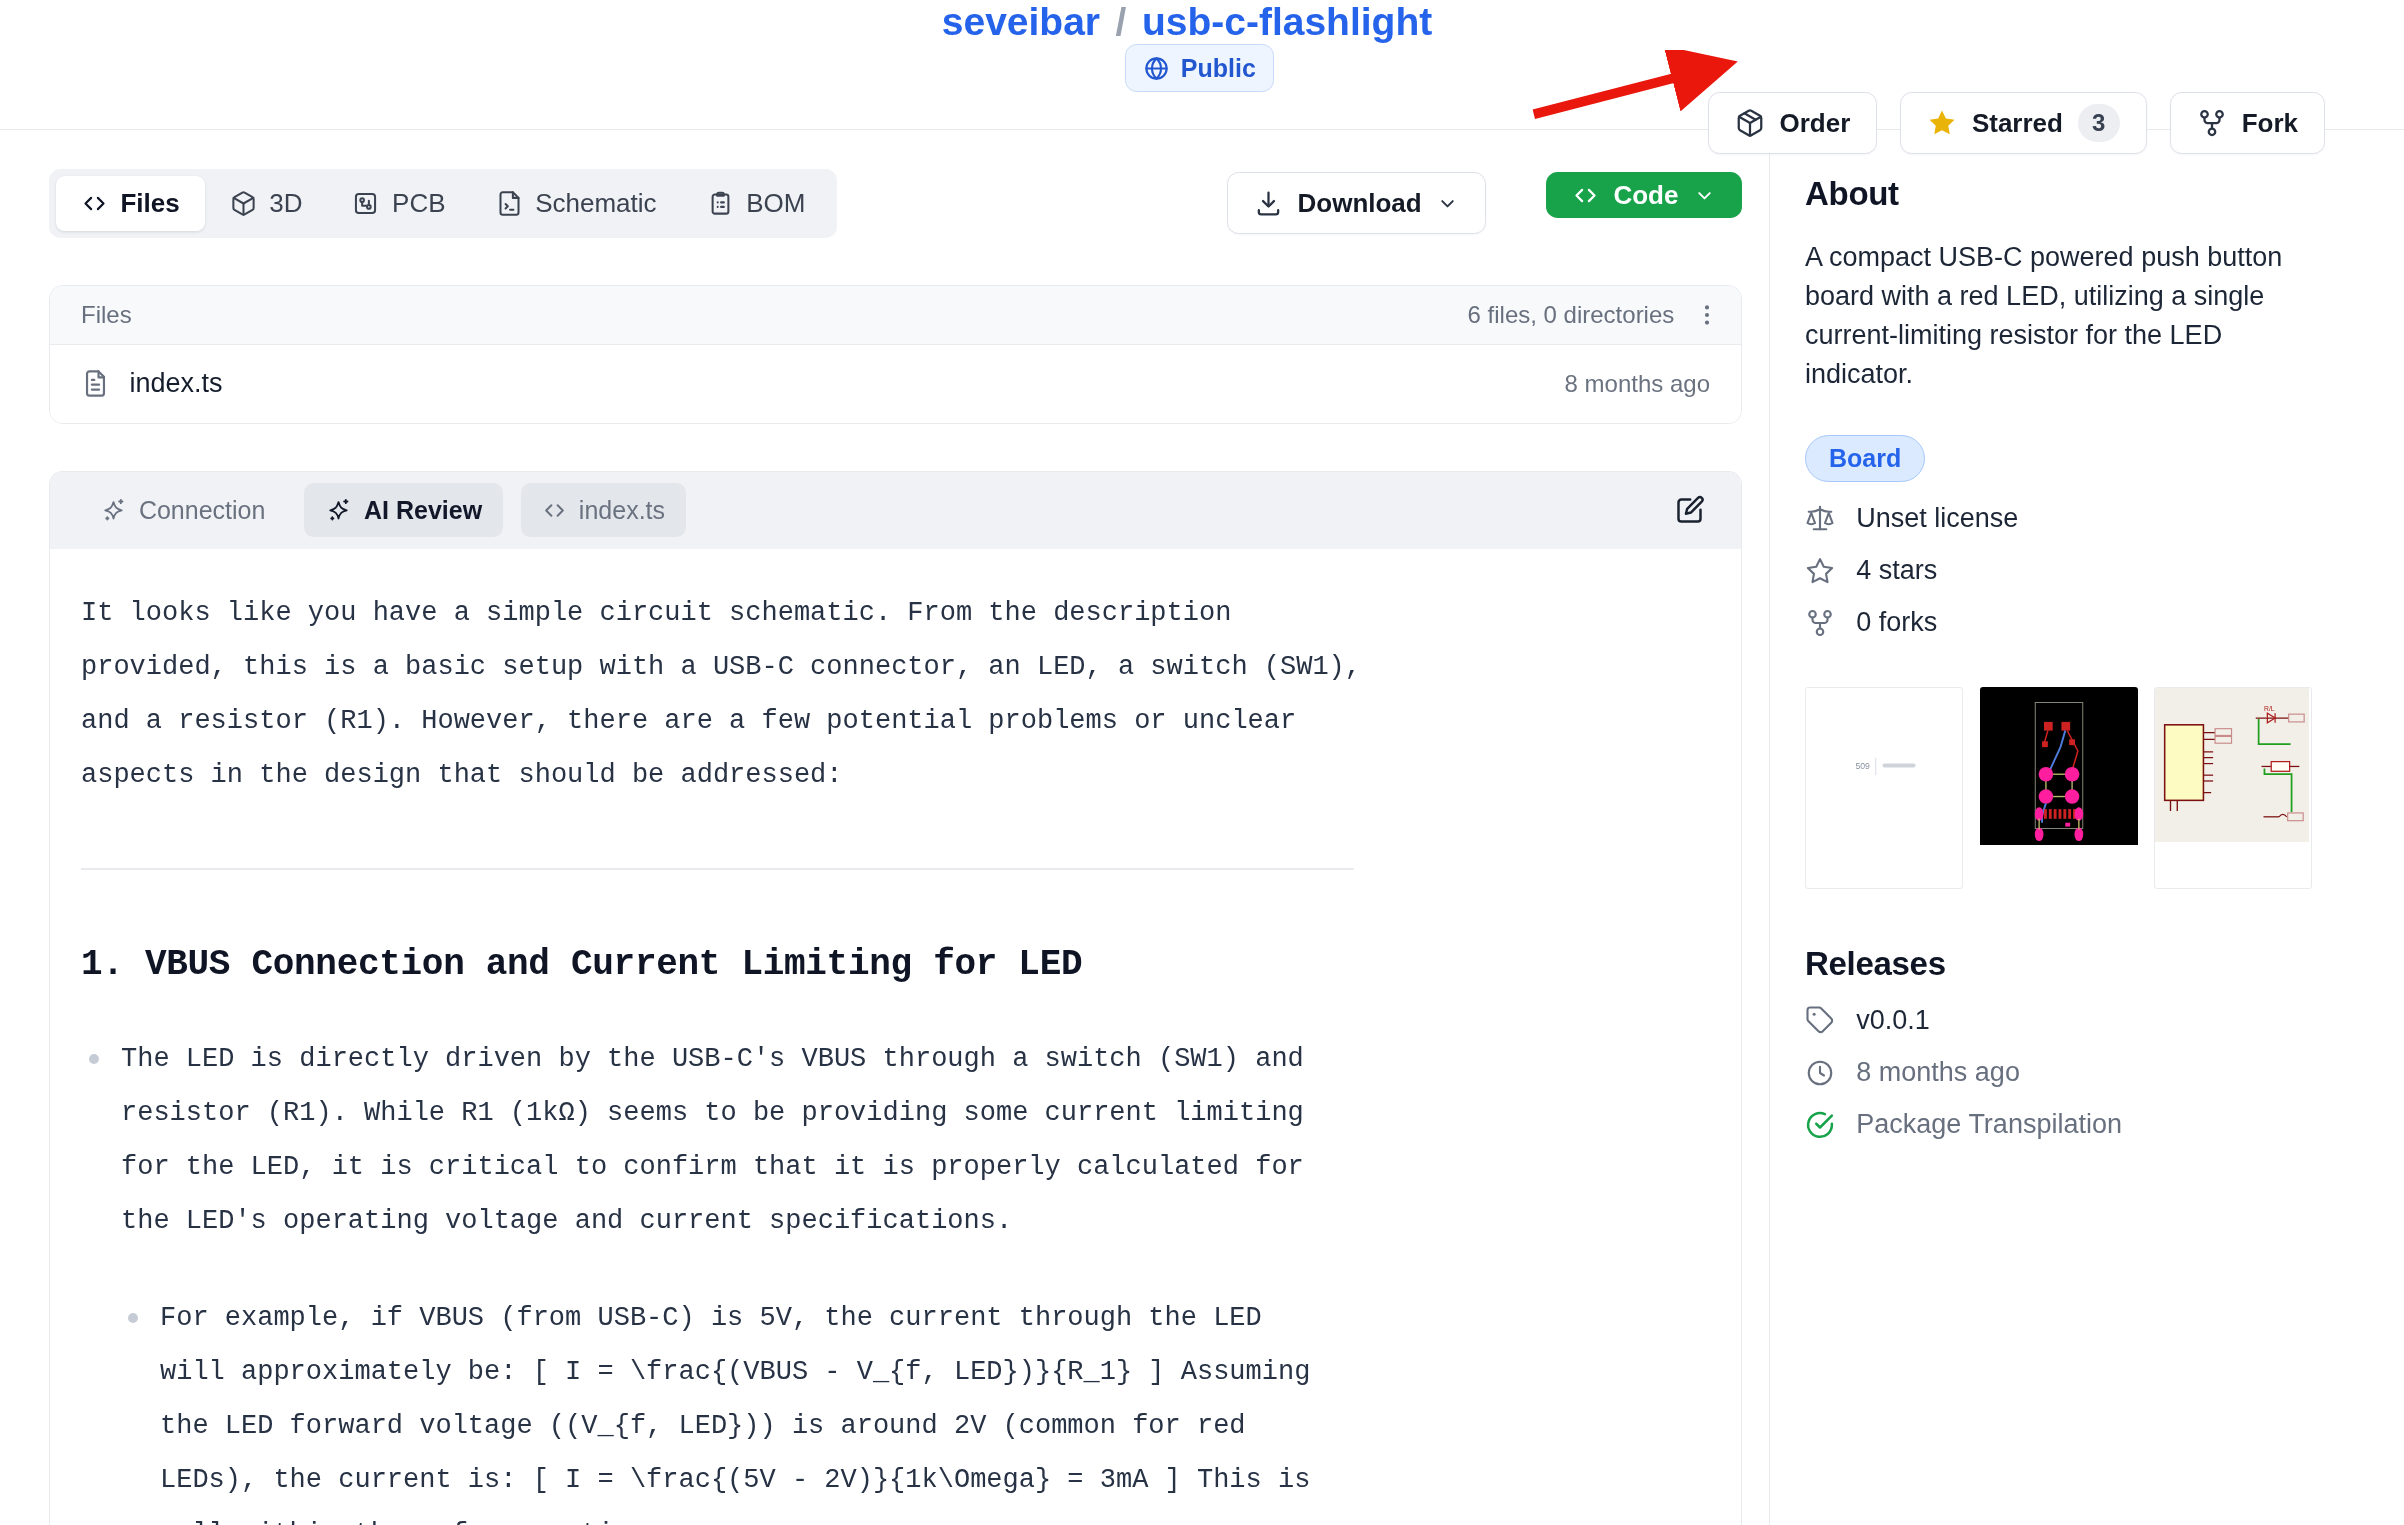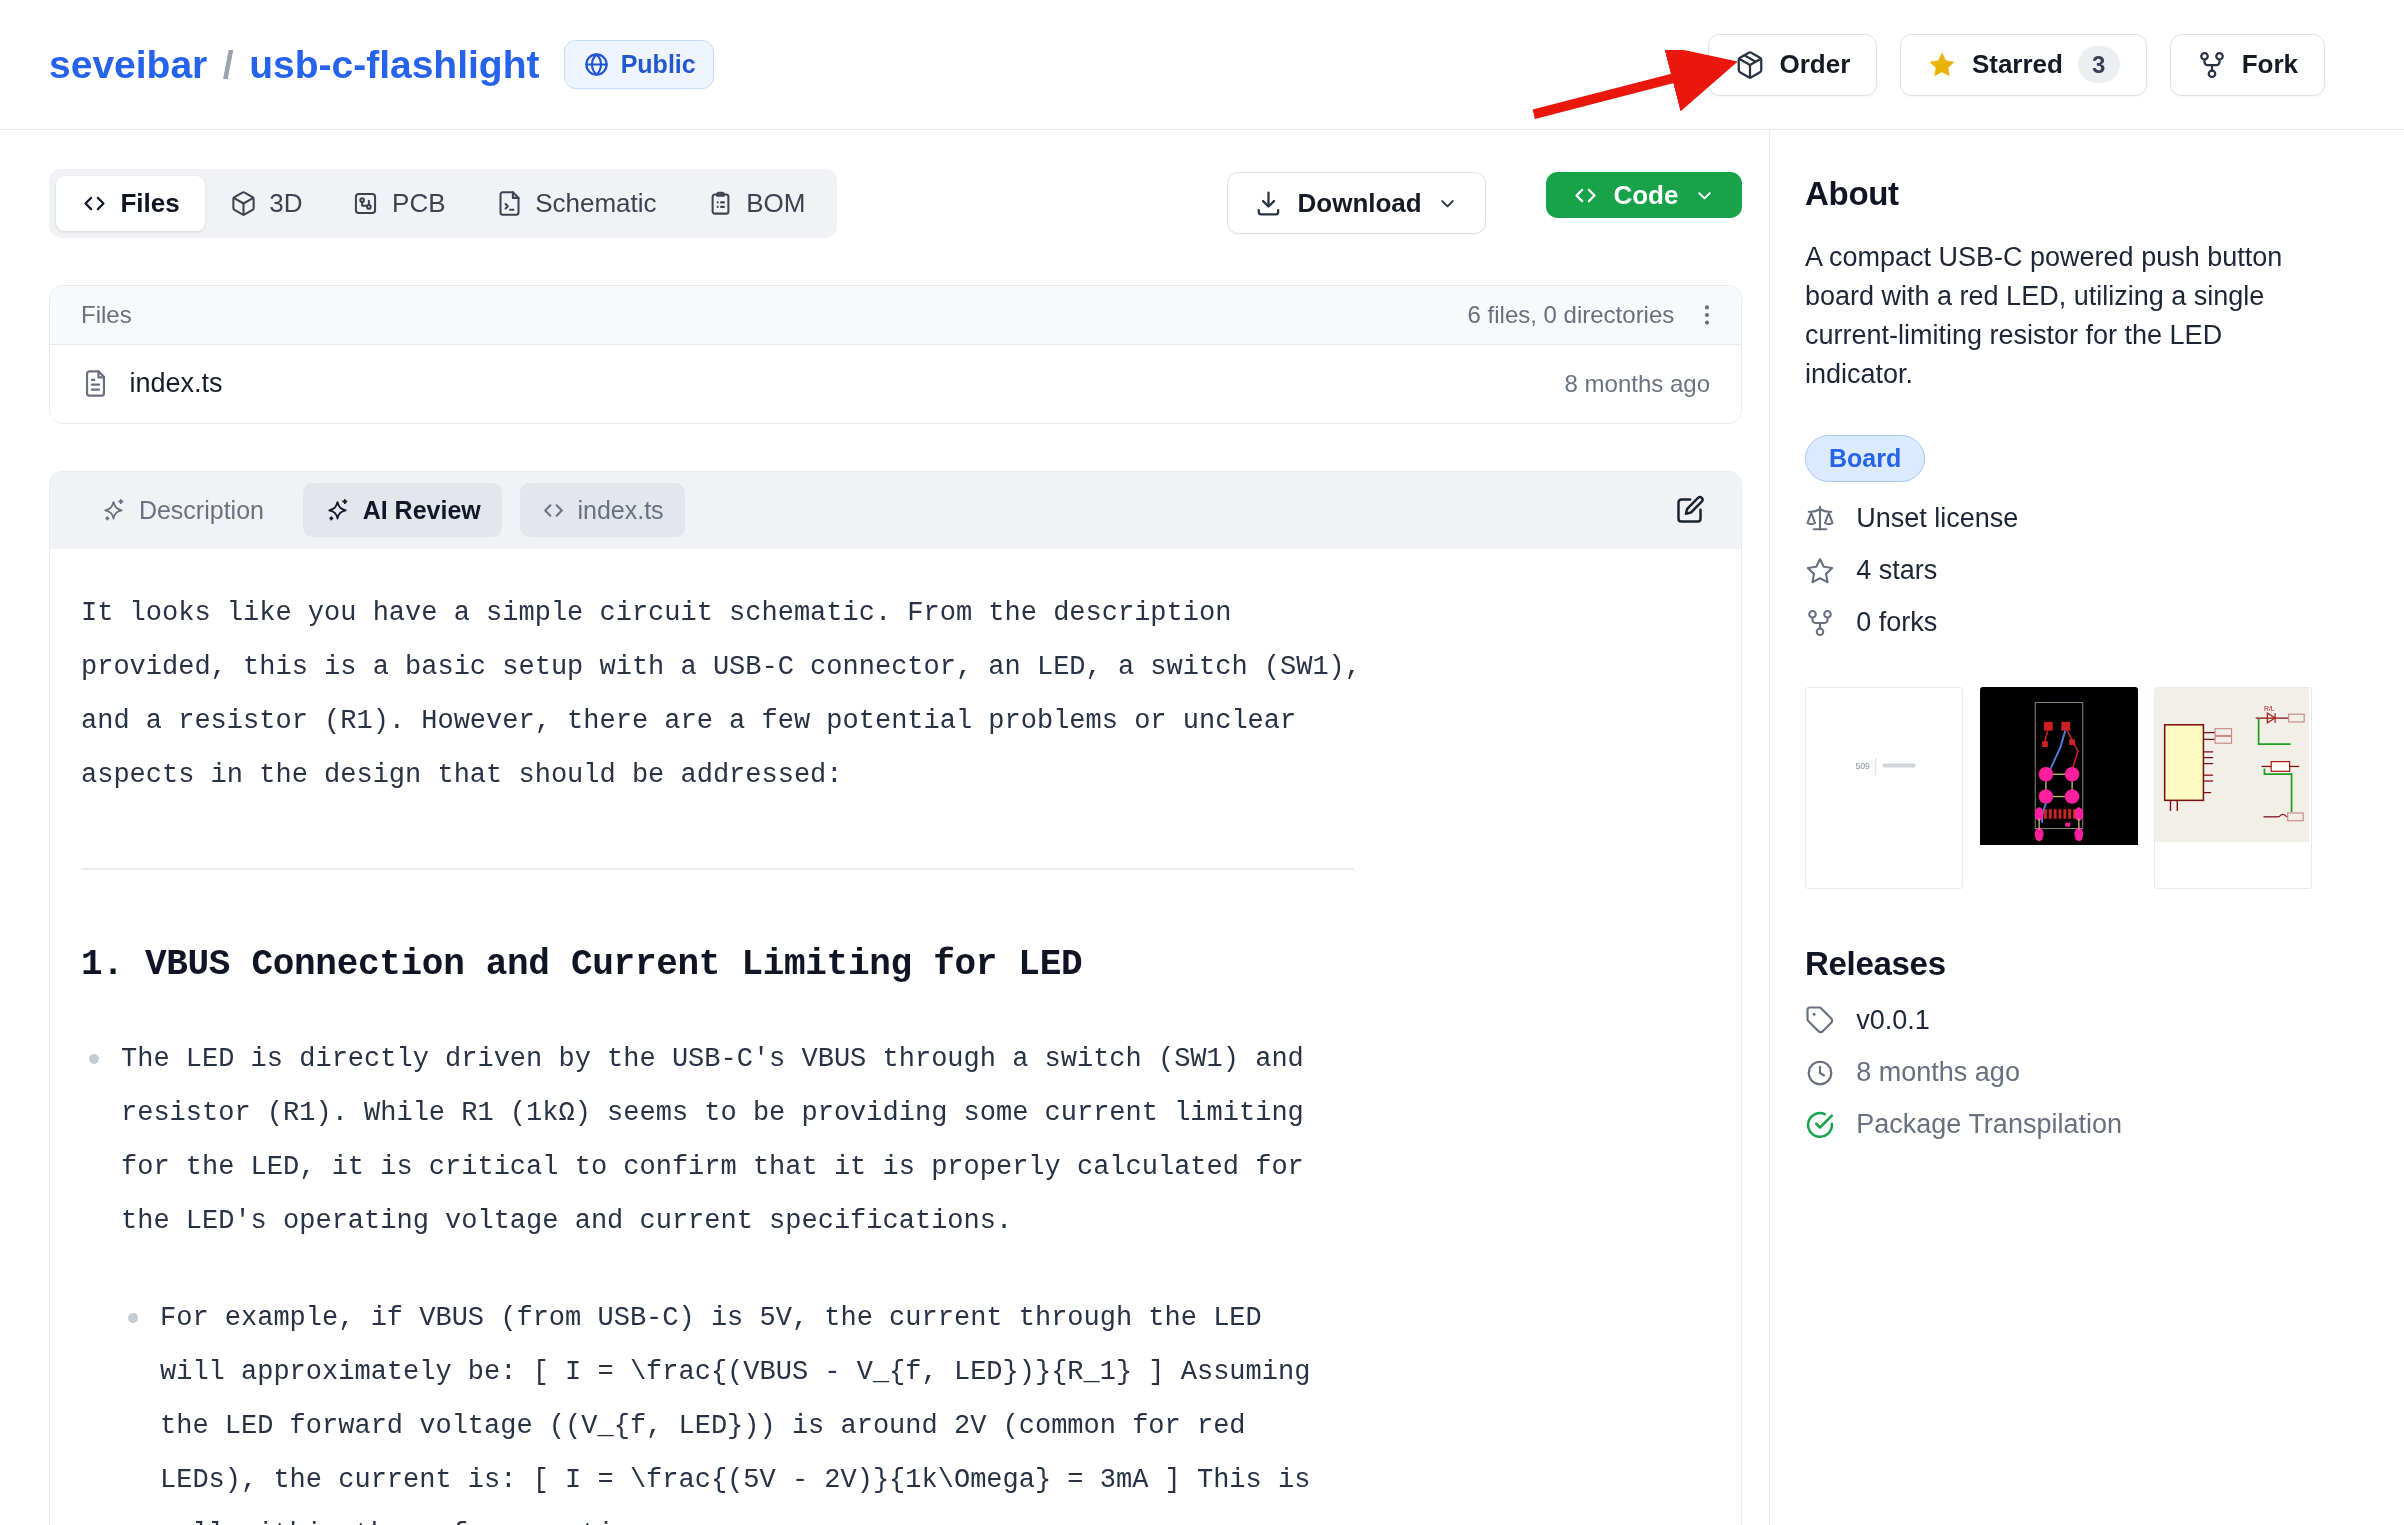--- a/index.html
+++ b/index.html
@@ -2,21 +2,21 @@
 <html><head>
 <meta charset="utf-8">
 <style>
   * { margin:0; padding:0; box-sizing:border-box; }
   html,body { width:2405px; height:1525px; overflow:hidden; background:#fff;
     font-family:"Liberation Sans", sans-serif; color:#1c2636; }
   svg { display:block; flex:none; }
 
   
   .header { height:130px; display:flex; align-items:center; padding:0 80px 0 49px;
-    border-bottom:1.9px solid #e8eaee; position:relative; }
+    border-bottom:1.9px solid #e8eaee; position:relative;flex-direction:column; }
   .breadcrumb { display:flex; align-items:center; gap:15.5px; font-size:39px; font-weight:700; }
   .crumb-link { color:#2563eb; text-decoration:none; cursor:pointer; }
   .crumb-sep { color:#9aa2af; font-weight:600; }
   .visibility-badge { margin-left:25px; display:inline-flex; align-items:center; gap:10.7px;
     border:1.9px solid #c7dbf8; background:#eef5ff; color:#2257d0; border-radius:11.6px;
     padding:8.7px 17.5px; font-size:25px; font-weight:600; }
   .header-actions { margin-left:auto; display:flex; gap:23px; }
   .btn { display:inline-flex; align-items:center; gap:14.6px; height:62px; padding:0 26px;
     border:1.9px solid #dde1e8; border-radius:11.6px; background:#fff; font-size:26px;
     font-weight:600; color:#151b26; cursor:pointer; box-shadow:0 1px 1.9px rgba(16,24,40,.04); }
@@ -281,21 +281,21 @@
       <div class="rtab">
         <span>
           <svg width="27" height="27" viewBox="0 0 24 24" fill="none" stroke="currentColor" stroke-width="1.6" stroke-linecap="round" stroke-linejoin="round">
             <path d="M12 4.5c.7 2.6 1.6 4.1 2.4 4.9.8.8 2.3 1.7 4.9 2.4-2.6.7-4.1 1.6-4.9 2.4-.8.8-1.7 2.3-2.4 4.9-.7-2.6-1.6-4.1-2.4-4.9-.8-.8-2.3-1.7-4.9-2.4 2.6-.7 4.1-1.6 4.9-2.4.8-.8 1.7-2.3 2.4-4.9Z"></path>
             <path d="M18.5 2.5v3"></path>
                 <path d="M17 4h3"></path>
                 <path d="M6.5 18v2"></path>
                 <path d="M5.5 19h2"></path>
           </svg>
         </span>
-        <span>Description</span>
+        <span>Connection</span>
       </div>
       <div class="rtab pill active">
         <span>
           <svg width="27" height="27" viewBox="0 0 24 24" fill="none" stroke="currentColor" stroke-width="1.6" stroke-linecap="round" stroke-linejoin="round">
             <path d="M12 4.5c.7 2.6 1.6 4.1 2.4 4.9.8.8 2.3 1.7 4.9 2.4-2.6.7-4.1 1.6-4.9 2.4-.8.8-1.7 2.3-2.4 4.9-.7-2.6-1.6-4.1-2.4-4.9-.8-.8-2.3-1.7-4.9-2.4 2.6-.7 4.1-1.6 4.9-2.4.8-.8 1.7-2.3 2.4-4.9Z"></path>
             <path d="M18.5 2.5v3"></path>
                 <path d="M17 4h3"></path>
                 <path d="M6.5 18v2"></path>
                 <path d="M5.5 19h2"></path>
           </svg>

